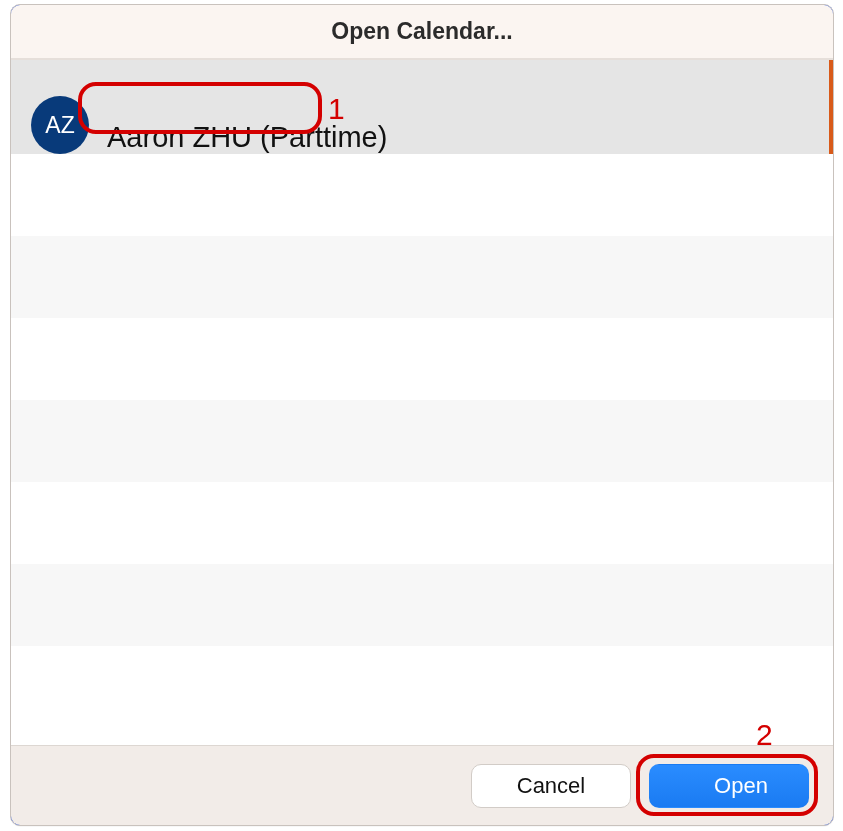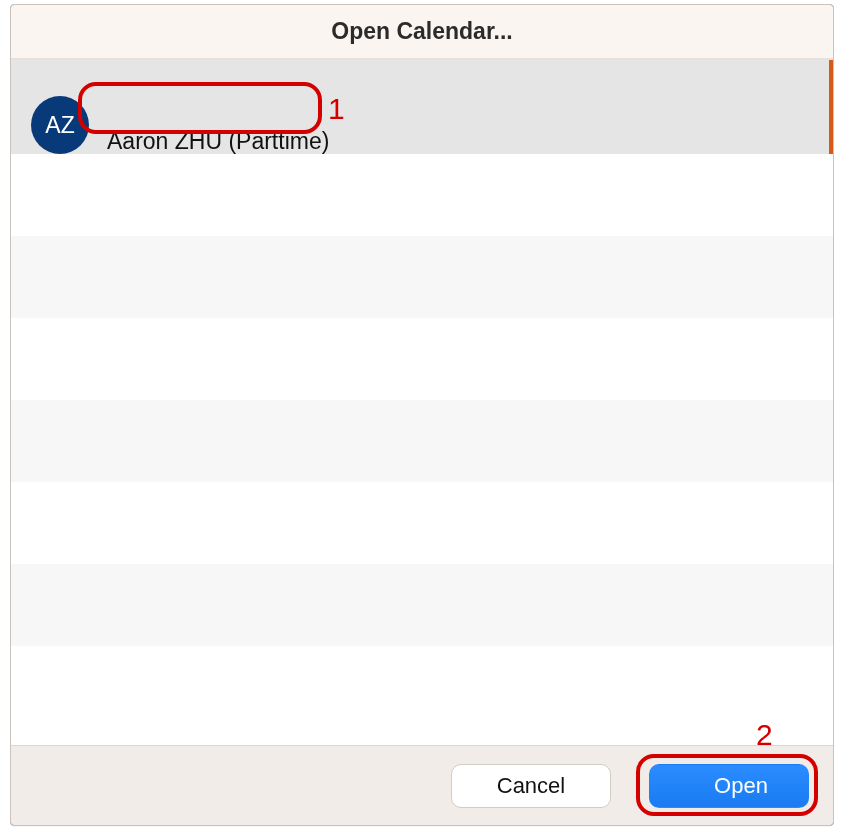--- a/index.html
+++ b/index.html
@@ -11,21 +11,21 @@
     height: 831px;
     position: relative;
     color: #111;
   }
 
   .dialog {
     position: absolute;
     left: 10px; top: 4px;
     width: 824px; height: 822px;
     border: 1px solid #c9c2bd;
-    border-radius: 4px;
+    border-radius: 10px;
     background: #1d4ed8;
     box-shadow: 0 1px 0 rgba(0,0,0,0.03);
     display: flex;
     flex-direction: column;
     overflow: hidden;
   }
 
   .titlebar {
     height: 54px;
     display: flex;
@@ -122,31 +122,31 @@
     width: 58px; height: 58px;
     border-radius: 50%;
     background: #083a7a;
     color: #ffffff;
     font-size: 23px;
     font-weight: 500;
     display: flex; align-items: center; justify-content: center;
     flex-shrink: 0;
   }
 
-  .person-name { font-size: 23px; color: #111; line-height: 1.15; }
+  .person-name { font-size: 29px; color: #111; line-height: 1.15; }
   .person-email { font-size: 22px; color: #6d6d6d; margin-top: 2px; }
 
   .footer {
     height: 80px;
     background: #f2ece8;
     border-top: 1px solid #ddd7d2;
     display: flex;
     align-items: center;
     justify-content: flex-end;
-    gap: 38px;
+    gap: 18px;
     padding: 0 24px;
   }
 
   .btn {
     min-width: 160px;
     height: 44px;
     border-radius: 10px;
     font-size: 22px;
     display: flex; align-items: center; justify-content: center;
     cursor: pointer;

